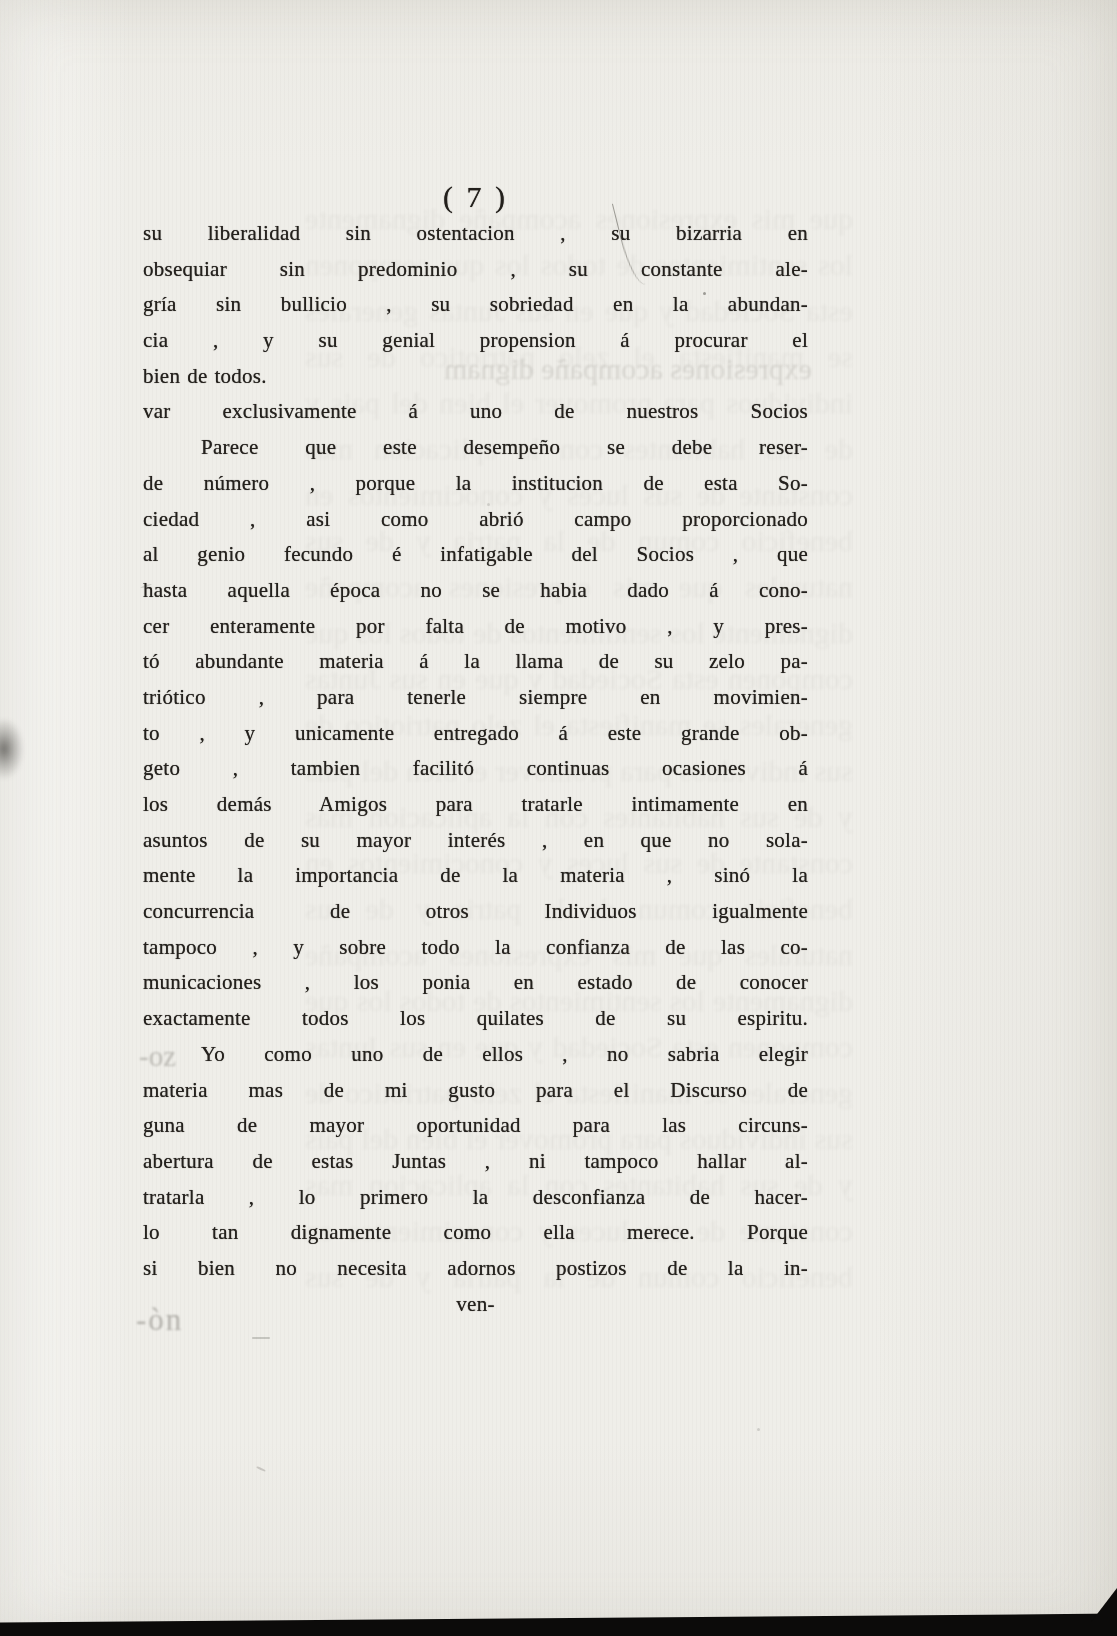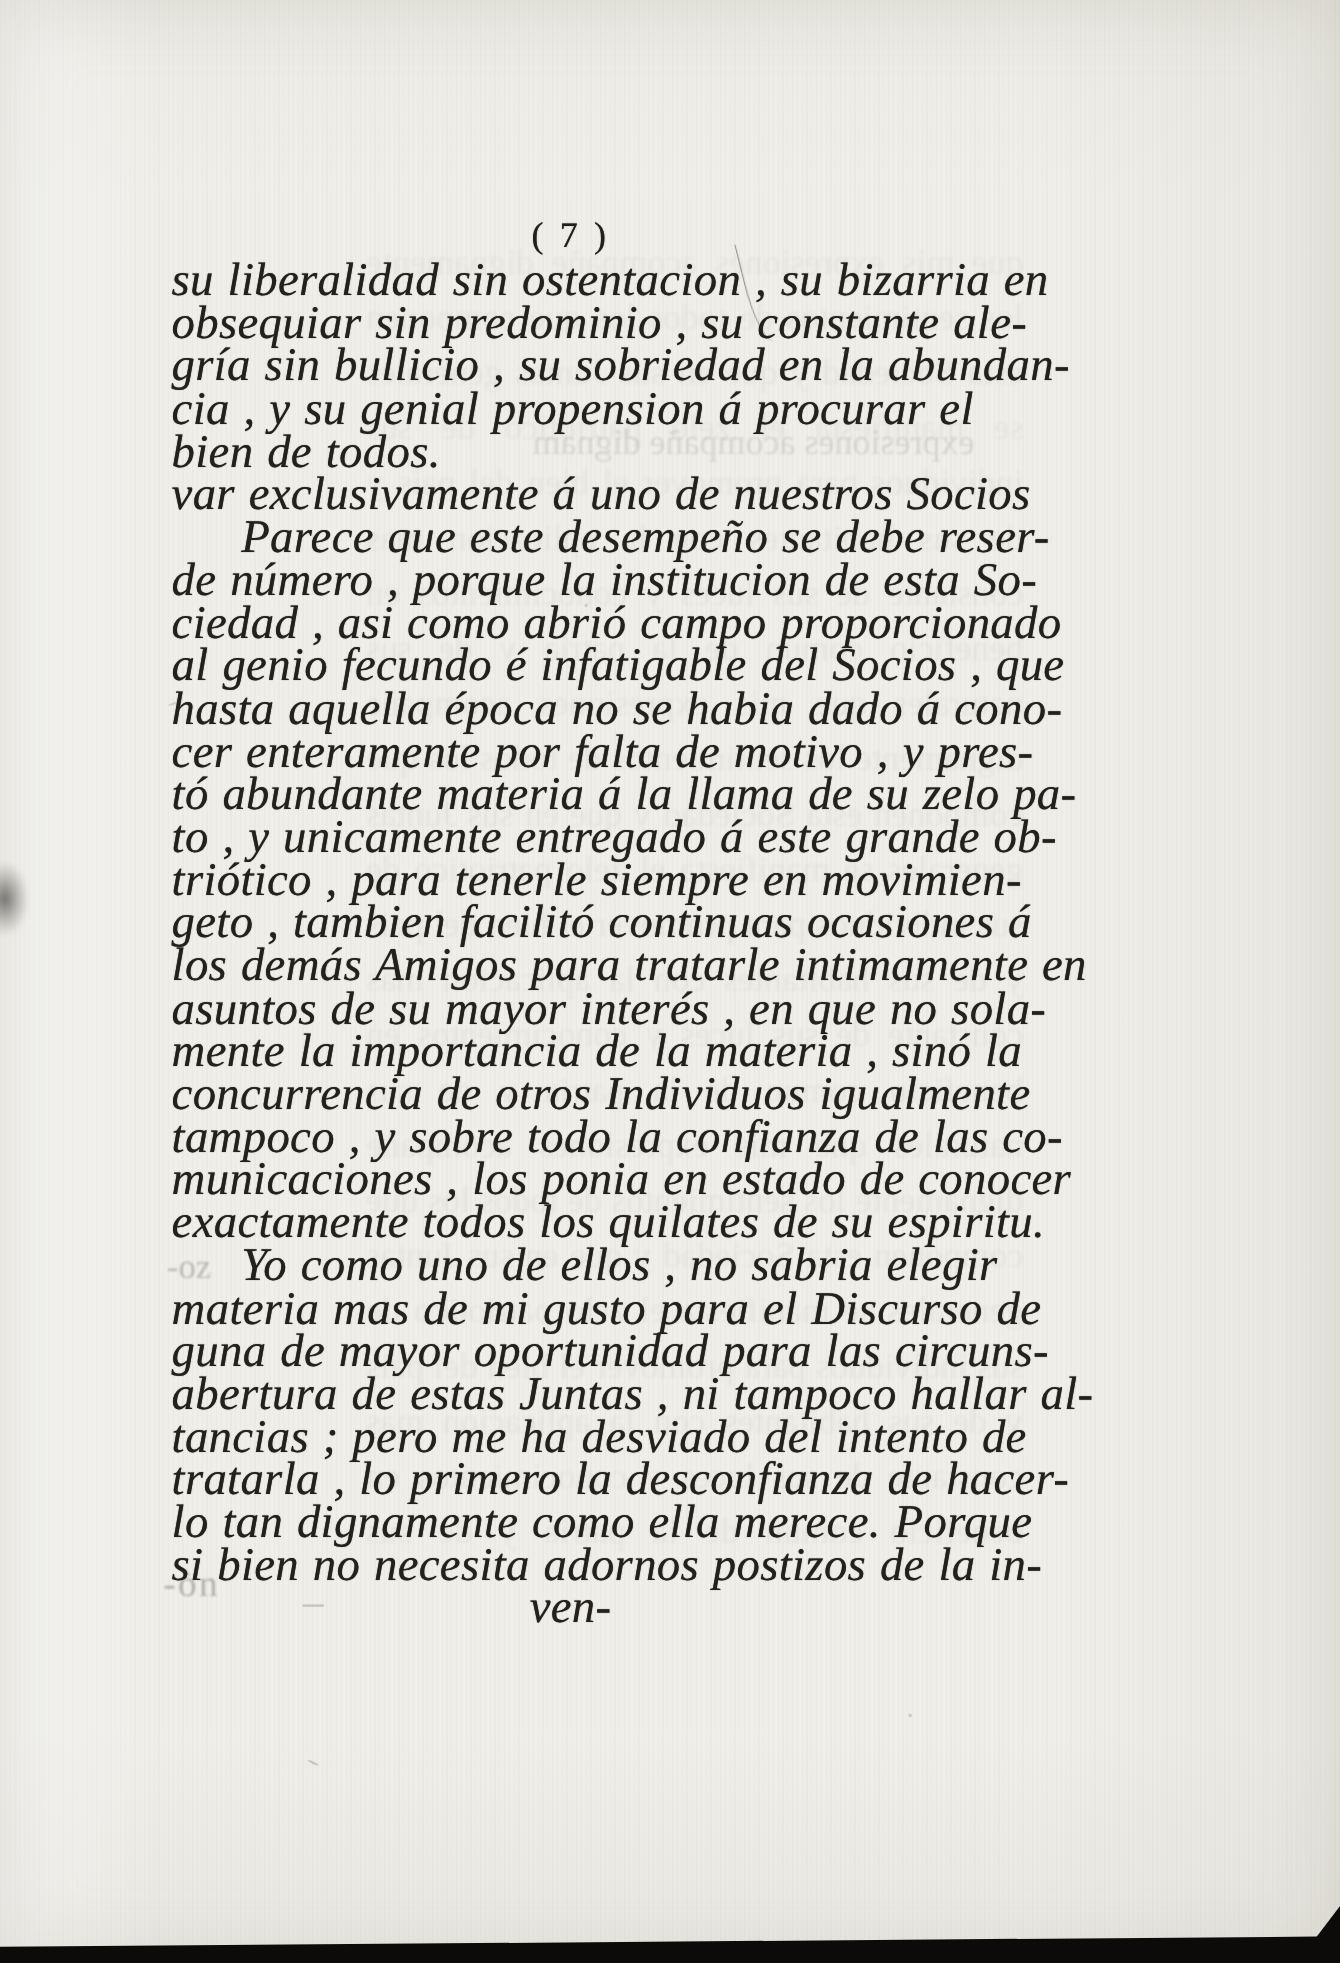--- a/index.html
+++ b/index.html
@@ -45,22 +45,22 @@
   .frag-oz{left:139px;top:1040px;opacity:.32;}
   .frag-on{left:136px;top:1302px;opacity:.38;font-size:31px;letter-spacing:2px;}
   
   .page-number{
     position:absolute;left:143px;top:180px;width:665px;
     text-align:center;font-size:30px;letter-spacing:3px;
     color:#23201c;text-shadow:0 0 .8px rgba(35,32,28,.85);
   }
   .text-column{
     position:absolute;left:143px;top:216px;width:665px;
-    font-size:39px;line-height:35.7px;letter-spacing:.25px;word-spacing:1.5px;
-    color:#24211d;text-shadow:0 0 .8px rgba(36,33,29,.8);font-style:italic;
+    font-size:21px;line-height:35.7px;letter-spacing:.25px;word-spacing:1.5px;
+    color:#24211d;text-shadow:0 0 .8px rgba(36,33,29,.8);
   }
   .para-line{
     text-align:justify;text-align-last:justify;
     height:35.7px;overflow:visible;white-space:nowrap;
   }
   .para-line.no-justify{text-align-last:left;}
   .para-line.indent{text-indent:58px;}
   .catchword{
     text-align:center;height:35.7px;
   }
@@ -118,37 +118,36 @@
       </div>
     <div class="paragraph">
         <div class="para-line">var exclusivamente á uno de nuestros Socios</div>
         <div class="para-line indent">Parece que este desempeño se debe reser-</div>
         <div class="para-line">de número , porque la institucion de esta So-</div>
         <div class="para-line">ciedad , asi como abrió campo proporcionado</div>
         <div class="para-line">al genio fecundo é infatigable del Socios , que</div>
         <div class="para-line">hasta aquella época no se habia dado á cono-</div>
         <div class="para-line">cer enteramente por falta de motivo , y pres-</div>
         <div class="para-line">tó abundante materia á la llama de su zelo pa-</div>
+        <div class="para-line">triótico , para tenerle siempre en movimien-</div>
         <div class="para-line">to , y unicamente entregado á este grande ob-</div>
-        <div class="para-line">triótico , para tenerle siempre en movimien-</div>
         <div class="para-line">geto , tambien facilitó continuas ocasiones á</div>
         <div class="para-line">los demás Amigos para tratarle intimamente en</div>
         <div class="para-line">asuntos de su mayor interés , en que no sola-</div>
         <div class="para-line">mente la importancia de la materia , sinó la</div>
         <div class="para-line">concurrencia de otros Individuos igualmente</div>
         <div class="para-line">tampoco , y sobre todo la confianza de las co-</div>
         <div class="para-line">municaciones , los ponia en estado de conocer</div>
         <div class="para-line">exactamente todos los quilates de su espiritu.</div>
       </div>
     <div class="paragraph">
         <div class="para-line indent">Yo como uno de ellos , no sabria elegir</div>
         <div class="para-line">materia mas de mi gusto para el Discurso de</div>
         <div class="para-line">guna de mayor oportunidad para las circuns-</div>
         <div class="para-line">abertura de estas Juntas , ni tampoco hallar al-</div>
-        <div class="para-line">tancias ; pero me ha desviado del intento de</div>
         <div class="para-line">tratarla , lo primero la desconfianza de hacer-</div>
         <div class="para-line">lo tan dignamente como ella merece. Porque</div>
         <div class="para-line">si bien no necesita adornos postizos de la in-</div>
       </div>
     <div class="catchword">ven-</div>
   </div>
 
   <div class="speck s1"></div>
   <div class="speck s2"></div>
   <div class="speck s3"></div>

